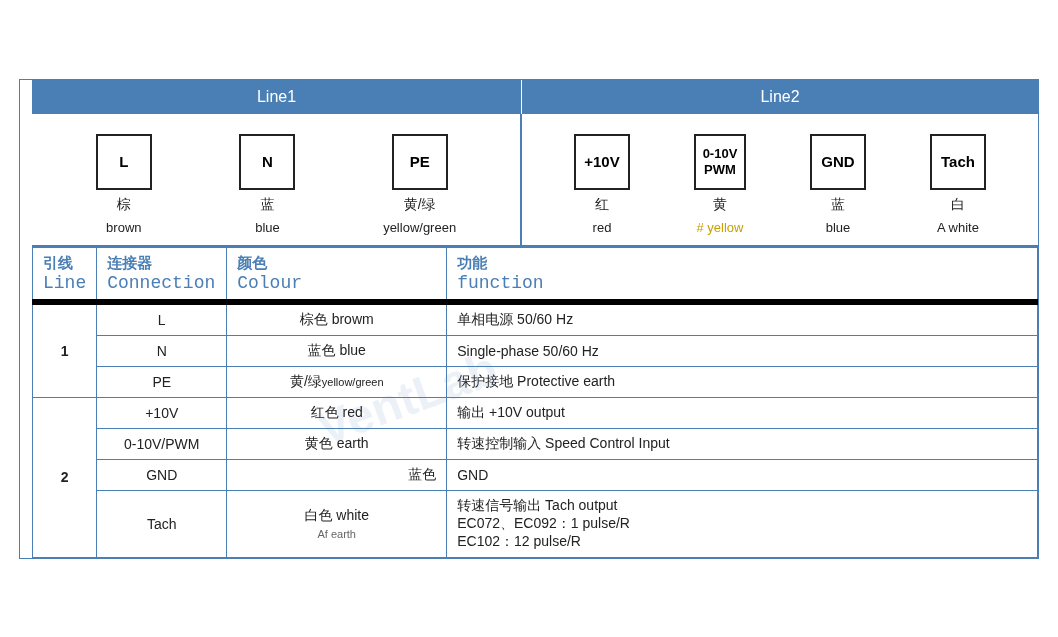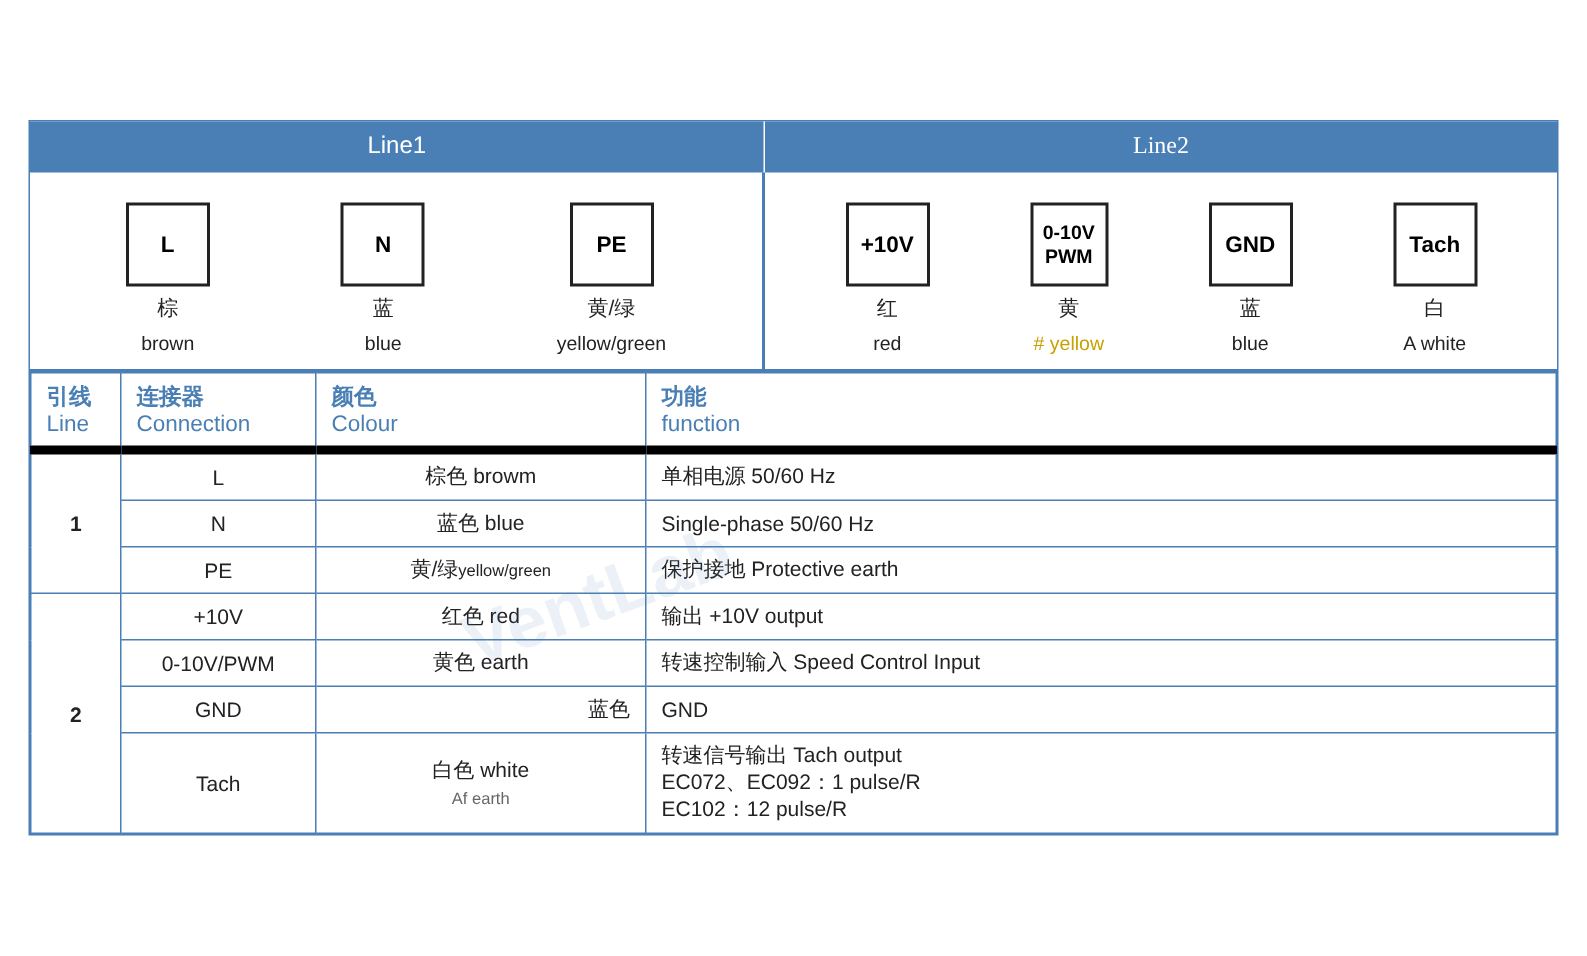--- a/index.html
+++ b/index.html
@@ -8,34 +8,35 @@
       background: #fff;
       display: flex;
       justify-content: center;
       align-items: center;
       min-height: 100vh;
       padding: 10px;
     }
     .outer-wrapper {
       width: 1020px;
       border: 1px solid #4a7fb5;
+      padding-left: 12px;
     }
     
     .header-row {
       display: flex;
       background: #4a7fb5;
     }
     .header-cell {
       color: #fff;
       font-size: 16px;
       text-align: center;
       padding: 8px 0;
     }
     .header-line1 { width: 490px; border-right: 1px solid #fff; }
-    .header-line2 { flex: 1; font-family: Liberation Serif, serif; }
+    .header-line2 { flex: 1; }
 
     
     .diagram-row {
       display: flex;
       border-bottom: 2px solid #4a7fb5;
     }
     .diagram-line1 {
       width: 490px;
       border-right: 2px solid #4a7fb5;
       display: flex;
@@ -104,21 +105,21 @@
       color: #222;
     }
 
     .thead-row td {
       background: #fff;
       color: #4a7fb5;
       font-weight: bold;
       border-bottom: 6px solid #000000;
     }
     .thead-zh { font-size: 15px; }
-    .thead-en { font-size: 15px; font-weight: normal; }
+    .thead-en { font-size: 18px; font-weight: normal; font-family: Liberation Mono, monospace; }
 
     .row-line-num {
       text-align: center;
       font-size: 16px;
       font-weight: bold;
     }
     .yellow-text { color: #c8a000; }
     .watermark {
       position: absolute;
       opacity: 0.10;

